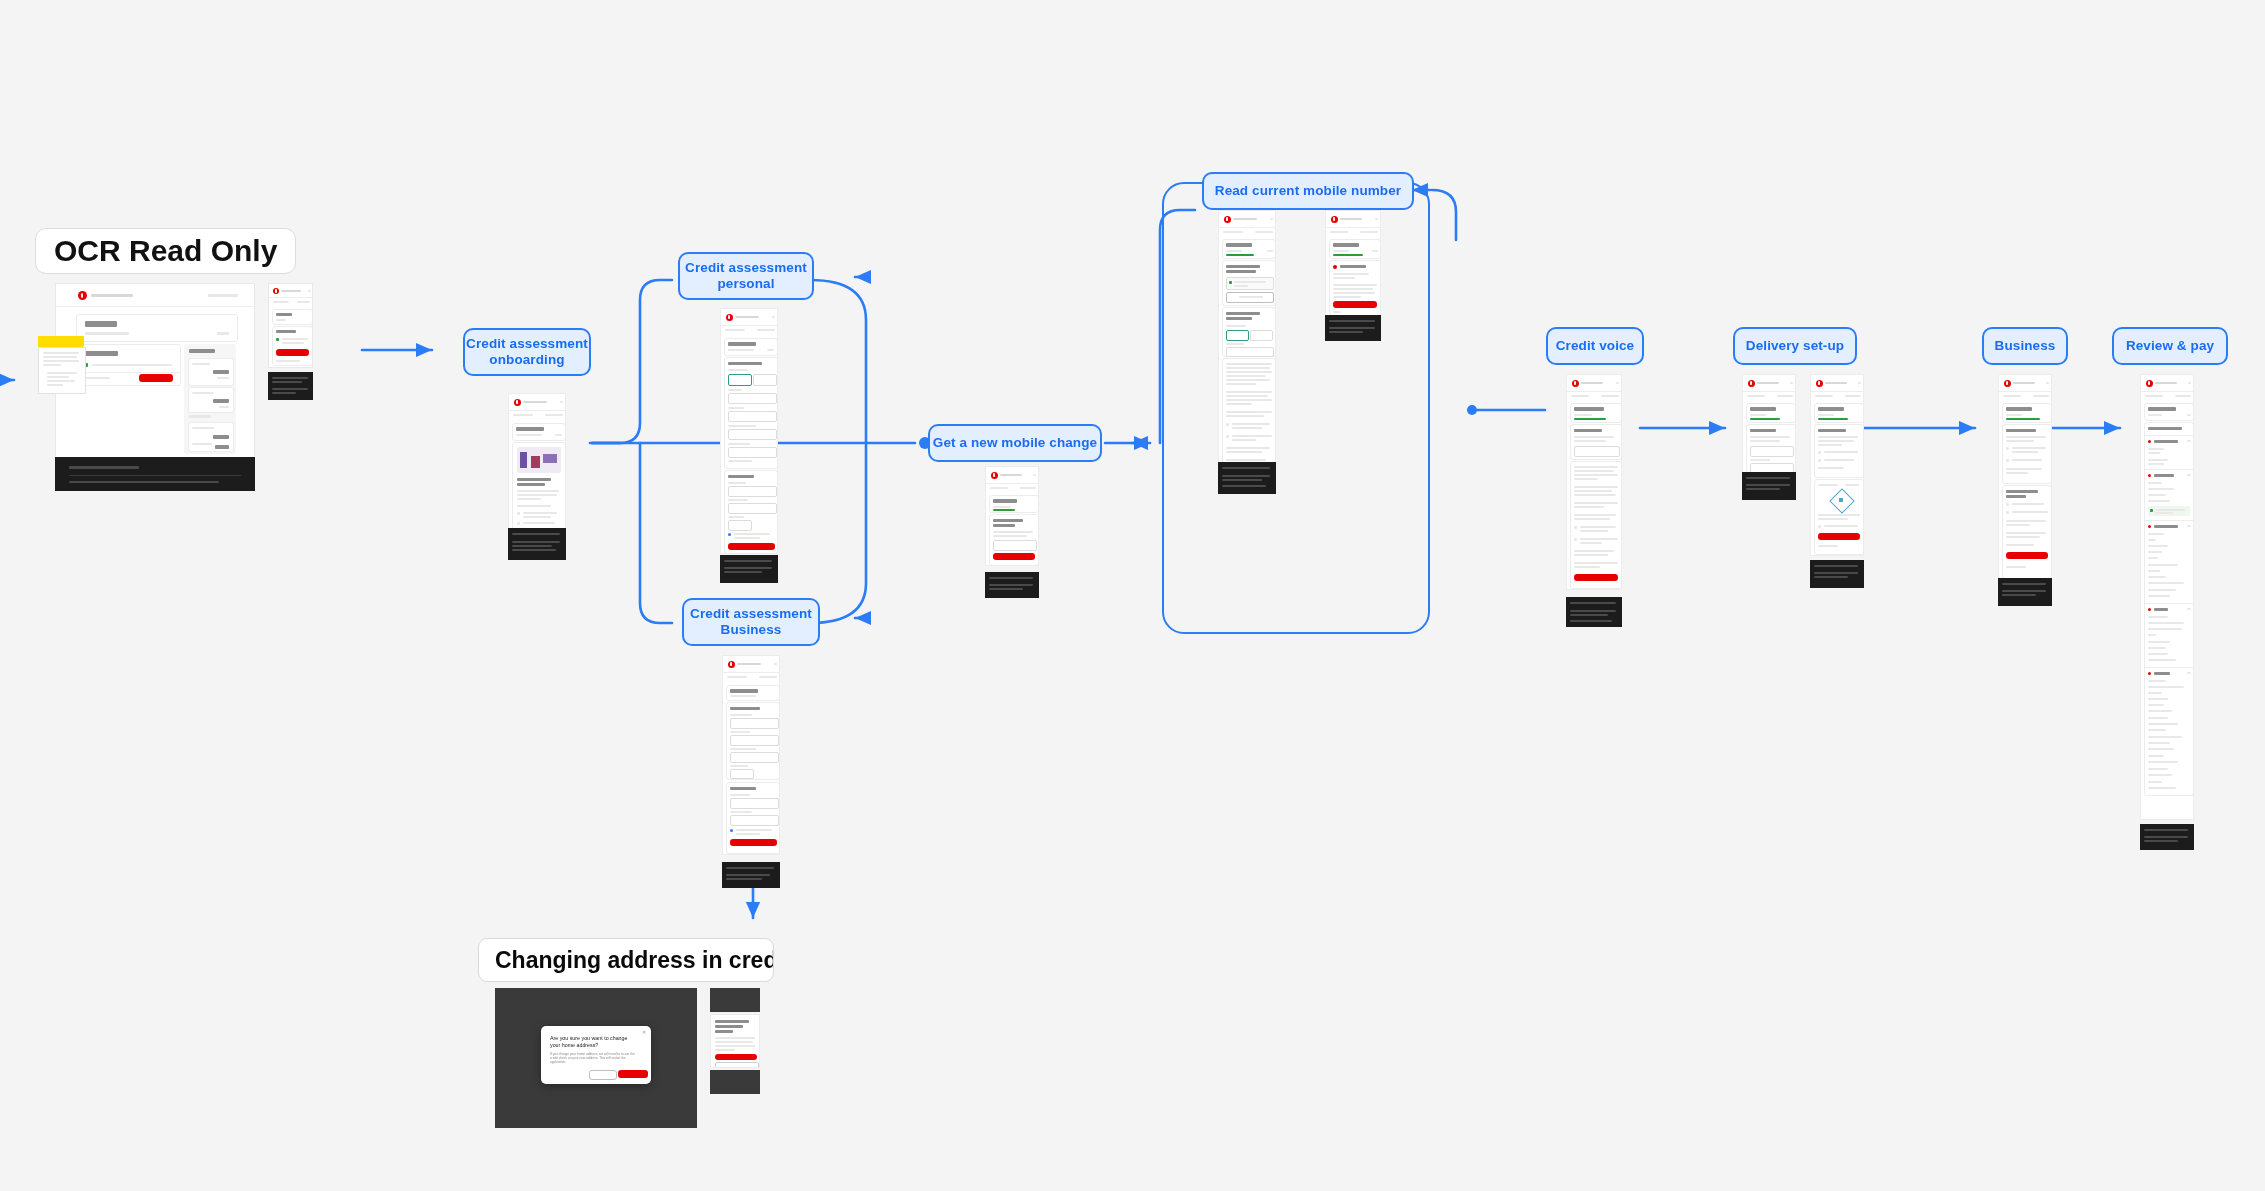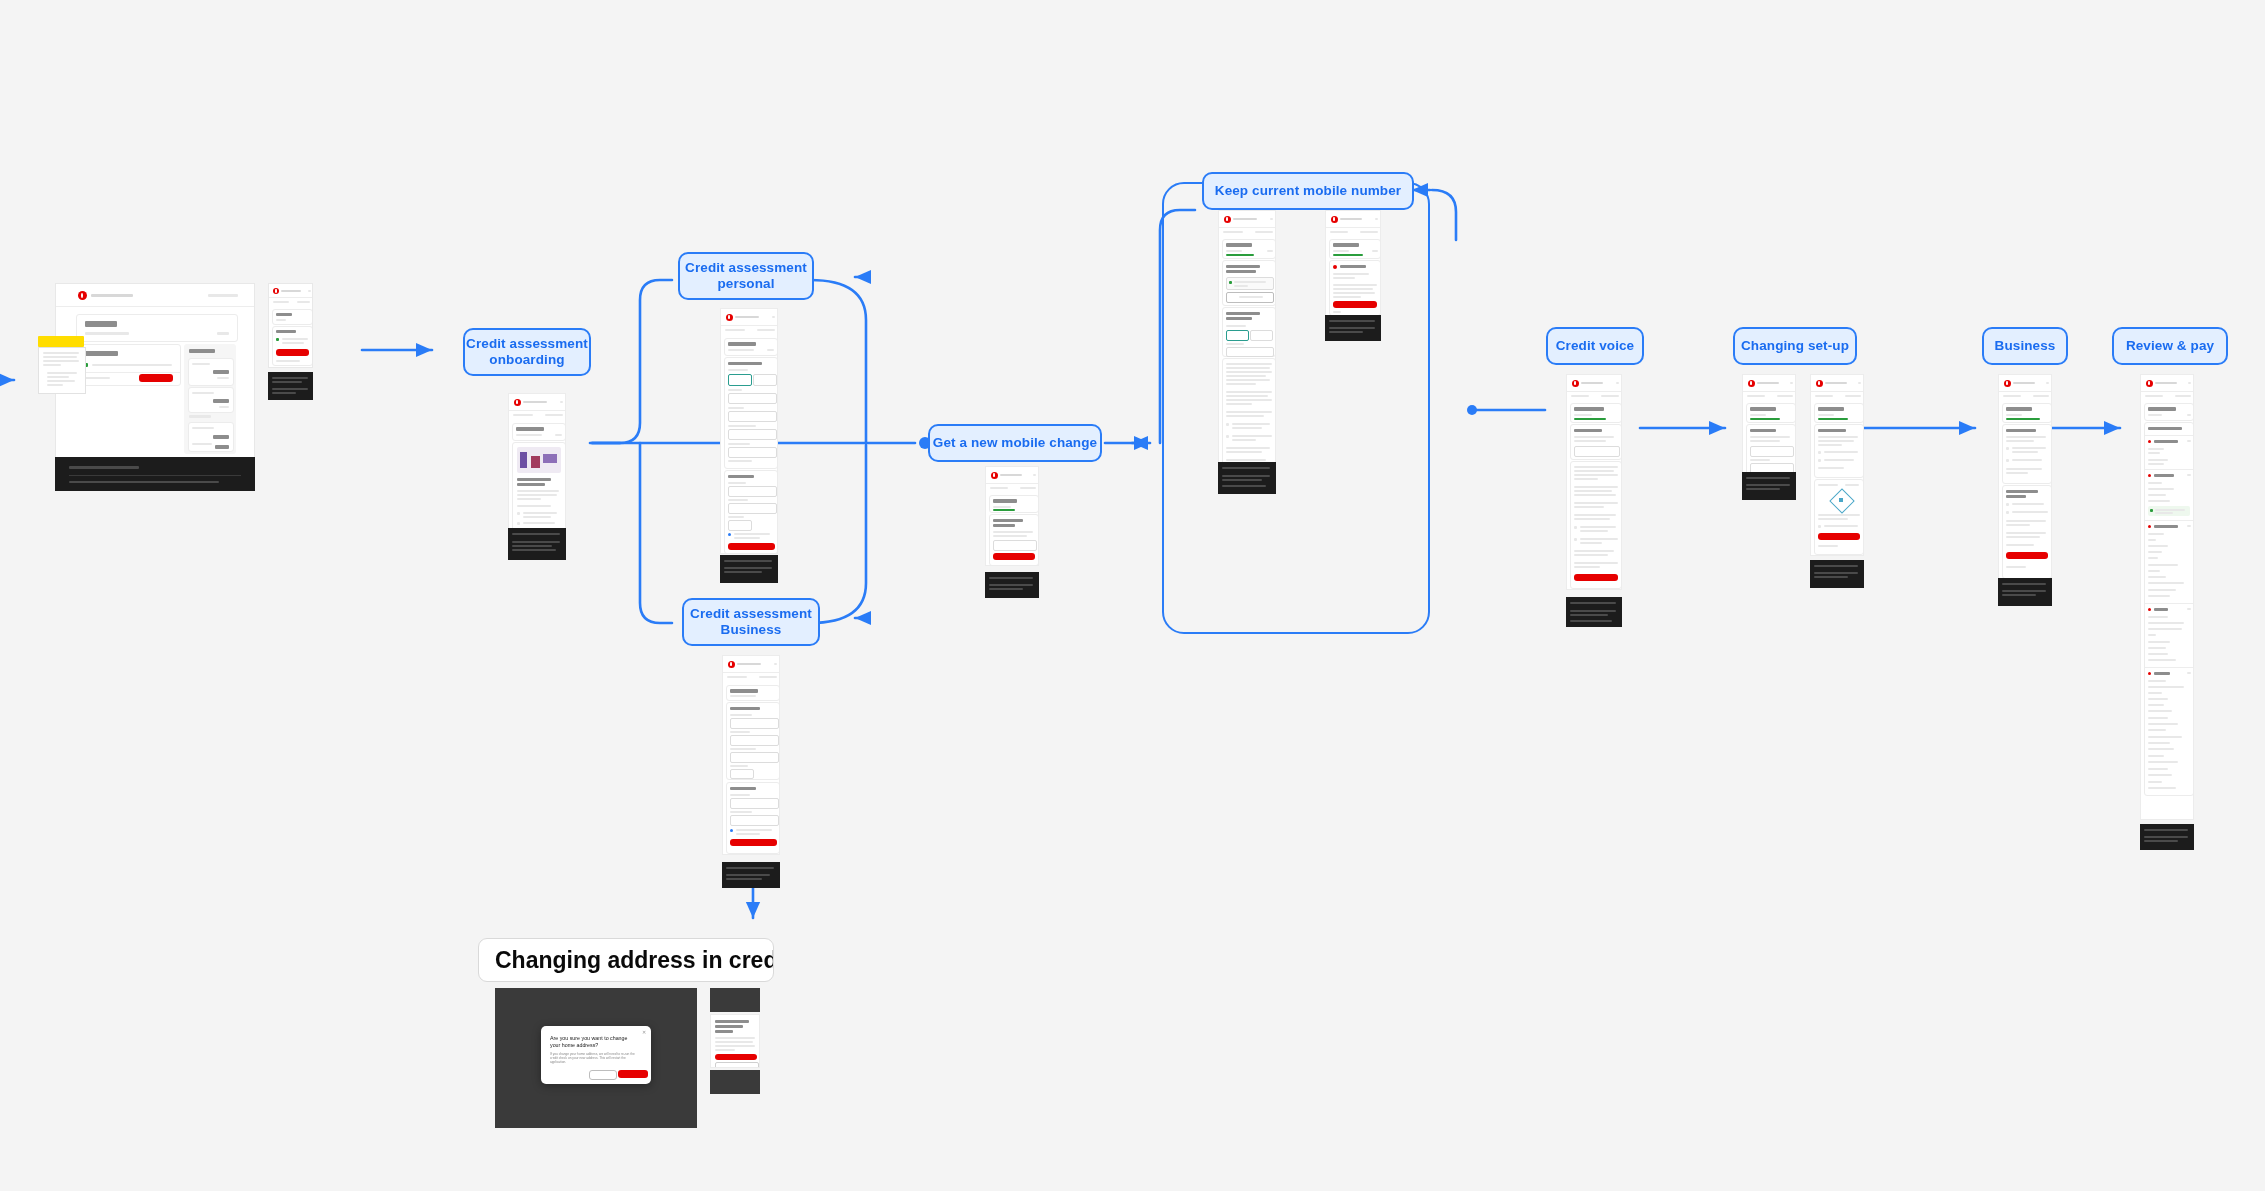--- a/index.html
+++ b/index.html
@@ -148,20 +148,21 @@
       <path d="M1145,443 L1132,443" marker-end="url(#ar)"></path>
 
       <path d="M868,618 L855,618" marker-end="url(#ar)"></path>
 
       <path d="M868,277 L855,277" marker-end="url(#ar)"></path>
     </g>
   </svg>
 
   <div class="group-box" style="left:1162px;top:182px;width:268px;height:452px;"></div>
 
+  <div class="ocr-badge" style="left:35px;top:228px;height:46px;">OCR Read Only</div>
 
   <div class="mock" style="left:55px;top:283px;width:200px;height:180px;border:1px solid #e8e8e8;">
     <div class="vflogo" style="left:22px;top:7px;width:9px;height:9px;"></div>
     <div class="bar" style="left:35px;top:10px;width:42px;height:3px;"></div>
     <div class="bar lt" style="left:152px;top:10px;width:30px;height:3px;"></div>
     <div class="hairline" style="left:0;top:22px;width:200px;height:1px;"></div>
 
     <div class="card" style="left:20px;top:30px;width:160px;height:26px;">
       <div class="bar dk" style="left:8px;top:6px;width:32px;height:6px;"></div>
       <div class="bar lt" style="left:8px;top:17px;width:44px;height:3px;"></div>
@@ -248,25 +249,25 @@
 onboarding</div>
 
   <div class="pill" style="left:678px;top:252px;width:136px;height:48px;font-size:13.5px;white-space:pre-line;">Credit assessment
 personal</div>
 
   <div class="pill" style="left:682px;top:598px;width:138px;height:48px;font-size:13.5px;white-space:pre-line;">Credit assessment
 Business</div>
 
   <div class="pill" style="left:928px;top:424px;width:174px;height:38px;font-size:13.5px;white-space:pre-line;">Get a new mobile change</div>
 
-  <div class="pill" style="left:1202px;top:172px;width:212px;height:38px;font-size:13.5px;white-space:pre-line;">Keep current mobile number</div>
+  <div class="pill" style="left:1202px;top:172px;width:212px;height:38px;font-size:13.5px;white-space:pre-line;">Read current mobile number</div>
 
   <div class="pill" style="left:1546px;top:327px;width:98px;height:38px;font-size:13.5px;white-space:pre-line;">Credit voice</div>
 
-  <div class="pill" style="left:1733px;top:327px;width:124px;height:38px;font-size:13.5px;white-space:pre-line;">Changing set-up</div>
+  <div class="pill" style="left:1733px;top:327px;width:124px;height:38px;font-size:13.5px;white-space:pre-line;">Delivery set-up</div>
 
   <div class="pill" style="left:1982px;top:327px;width:86px;height:38px;font-size:13.5px;white-space:pre-line;">Business</div>
 
   <div class="pill" style="left:2112px;top:327px;width:116px;height:38px;font-size:13.5px;white-space:pre-line;">Review &amp; pay</div>
 
   <div class="mock" style="left:508px;top:393px;width:58px;height:145px;border:1px solid #ececec;">
     <div class="vflogo" style="left:5px;top:5px;width:7px;height:7px;"></div>
     <div class="bar" style="left:14px;top:7px;width:24px;height:2px;"></div>
     <div class="bar lt" style="left:51px;top:7px;width:3px;height:2px;"></div>
     <div class="hairline" style="left:0;top:16px;width:58px;height:1px;"></div>

